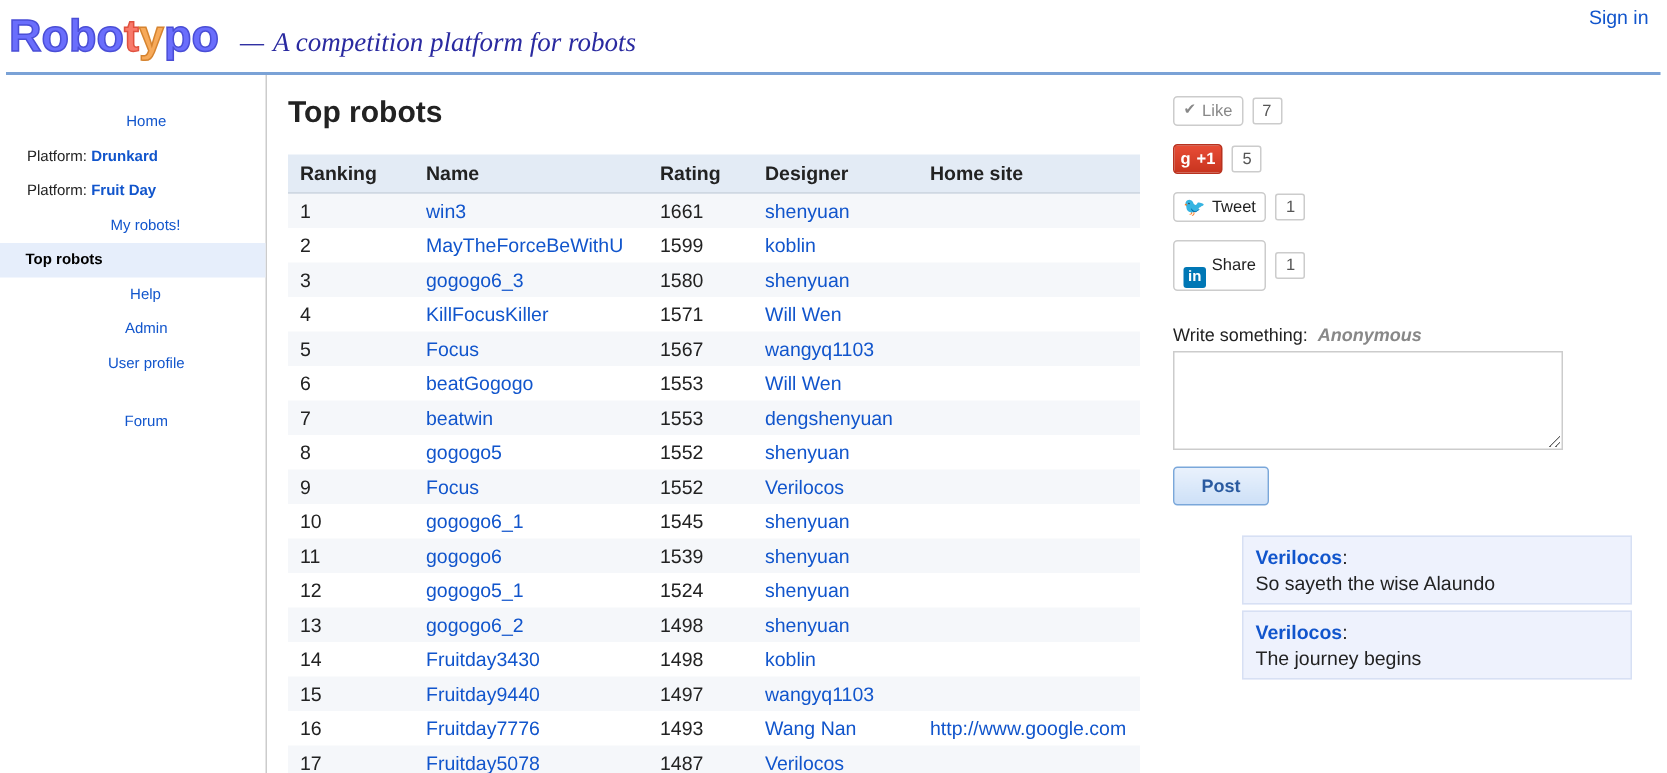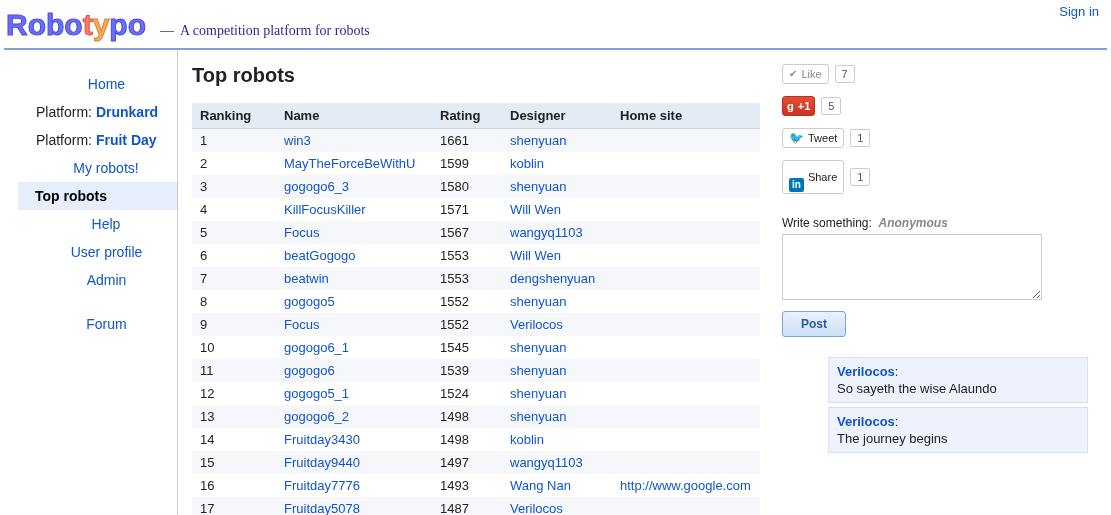--- a/index.html
+++ b/index.html
@@ -7,28 +7,28 @@
   a { color: #1155cc; text-decoration: none; text-align: center; }
 
   .topbar { position: relative; padding: 8px 10px 6px 6px; }
   .sign-in { position: absolute; right: 12px; top: 4px; color: #1155cc; font-size: 13px; }
 
   .logo-row { display: flex; align-items: baseline; gap: 8px; padding-left: 0; }
   .logo { font-family: "Comic Sans MS", cursive, sans-serif; font-size: 30px; font-weight: bold; letter-spacing: 0px; }
   .logo .l-blue   { color: #6a6efc; -webkit-text-stroke: 1px #4a4ed6; }
   .logo .l-red    { color: #f87a6a; -webkit-text-stroke: 1px #e0513f; }
   .logo .l-orange { color: #f7aa5a; -webkit-text-stroke: 1px #d68430; }
-  .tagline { font-family: "Segoe Script", "Comic Sans MS", cursive; color: #2a2aa0; font-size: 14px; }
+  .tagline { font-family: "Segoe Script", "Comic Sans MS", cursive; font-style: italic; color: #2a2aa0; font-size: 18px; }
   .tagline .dash { color: #2a2aa0; padding: 0 6px; }
 
   .hr { height: 2px; background: #7aa2d6; margin: 0 4px 0 4px; }
 
   .body { display: flex; }
   .sidebar { width: 178px; min-width: 178px; border-right: 1px solid #ccc; padding: 20px 0 0 0; }
-  .nav-item { display: block; padding: 6px 0 6px 18px; font-size: 14px; cursor: pointer; margin-left: 18px; }
+  .nav-item { display: block; padding: 6px 0 6px 18px; font-size: 10px; cursor: pointer; }
   .nav-item.indent { padding-left: 17px; }
   .nav-item.active { background: #e6eefb; font-weight: bold; color: #000; }
   .nav-item.composite { color: #222; }
   .nav-item.composite .bold { color: #1155cc; font-weight: bold; }
   .nav-gap { height: 16px; }
 
   .main { flex: 1; padding: 14px 12px 0 14px; display: flex; }
   .content { width: 568px; }
   .right   { flex: 1; padding-left: 22px; }
 
@@ -88,22 +88,22 @@
       <span>Platform:</span>
       <span class="bold">Drunkard</span>
     </div>
     <div class="nav-item composite">
       <span>Platform:</span>
       <span class="bold">Fruit Day</span>
     </div>
     <a class="nav-item indent link">My robots!</a>
     <div class="nav-item indent active">Top robots</div>
     <a class="nav-item indent link">Help</a>
+    <a class="nav-item link">Admin</a>
     <a class="nav-item link">User profile</a>
-    <a class="nav-item link">Admin</a>
     <div class="nav-gap"></div>
     <a class="nav-item link">Forum</a>
   </nav>
 
   <div class="main">
     <div class="content">
       <h2 class="page-title">Top robots</h2>
 
       <table class="robots">
         <colgroup>

